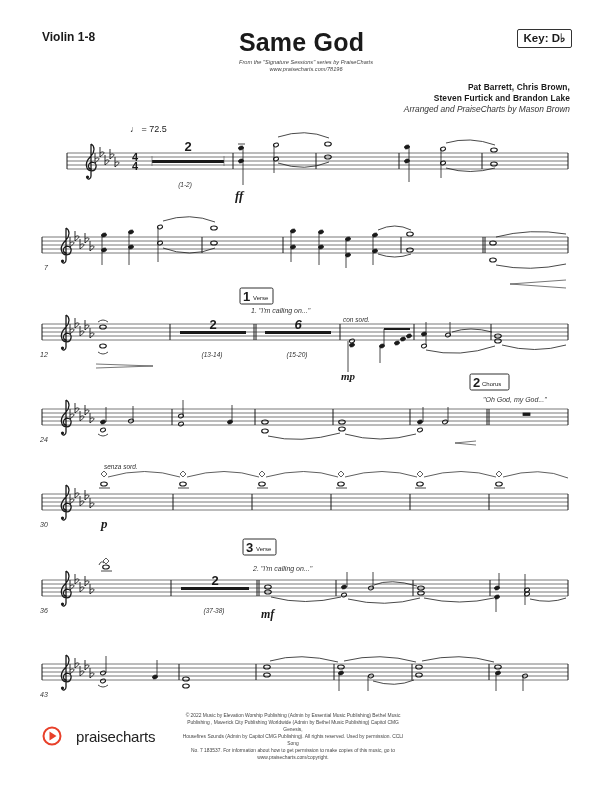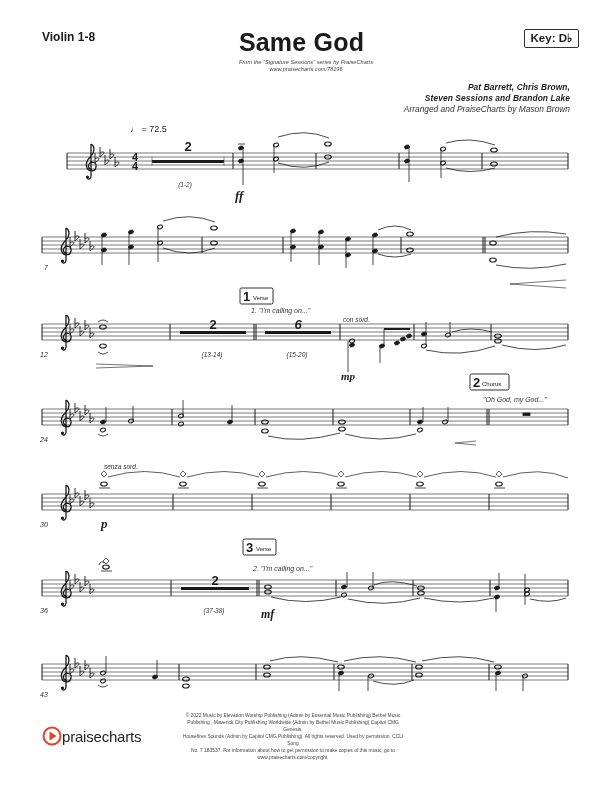--- a/index.html
+++ b/index.html
@@ -2,43 +2,43 @@
 <html><head>
 <meta charset="utf-8">
 <style>
   * { box-sizing: border-box; margin: 0; padding: 0; }
   html, body { width: 612px; height: 792px; background: #ffffff; overflow: hidden; }
   body { position: relative; font-family: "Liberation Sans", sans-serif; color: #1a1a1a; }
   .abs { position: absolute; }
   .part-name { left: 42px; top: 30px; font-size: 12px; font-weight: bold; }
   .title { left: 0; width: 603px; top: 28px; text-align: center; font-size: 25px; font-weight: bold; letter-spacing: 0.2px; }
   .subtitle { left: 0; width: 612px; top: 59px; text-align: center; font-size: 5.6px; font-style: italic; color: #444; line-height: 6.5px; }
-  .key-box { left: 517px; top: 29px; width: 55px; height: 19px; border: 1px solid #333; border-radius: 2px; font-size: 11.5px; font-weight: bold; text-align: center; line-height: 17px; margin-left: 7px; }
+  .key-box { left: 517px; top: 29px; width: 55px; height: 19px; border: 1px solid #333; border-radius: 2px; font-size: 11.5px; font-weight: bold; text-align: center; line-height: 17px; }
   .credits { right: 42px; top: 82px; text-align: right; font-size: 8.4px; line-height: 11px; }
-  .credits .composers { font-weight: bold; letter-spacing: 0.1px; font-style: italic; }
+  .credits .composers { font-weight: bold; letter-spacing: 0.1px; }
   .credits .arranger { font-style: italic; color: #333; }
   .music { left: 0; top: 0; width: 612px; height: 792px; }
-  .footer-logo { left: 42px; top: 726px; display: flex; align-items: center; gap: 0; }
+  .footer-logo { left: 42px; top: 726px; display: flex; align-items: center; gap: 14px; }
   .footer-logo .logo-text { font-size: 15px; color: #222; letter-spacing: -0.2px; }
   .copyright { left: 180px; top: 712px; width: 226px; font-size: 4.9px; line-height: 7px; text-align: center; color: #444; }
   .svgtext { font-family: "Liberation Sans", sans-serif; }
 </style>
 </head>
 <body>
 
 <div class="abs part-name">Violin 1-8</div>
 <div class="abs title">Same God</div>
 <div class="abs subtitle">
   <div>From the "Signature Sessions" series by PraiseCharts</div>
   <div>www.praisecharts.com/78196</div>
 </div>
 <div class="abs key-box">Key: D♭</div>
 <div class="abs credits">
   <div class="composers">Pat Barrett, Chris Brown,</div>
-  <div class="composers">Steven Sessions and Brandon Lake</div>
+  <div class="composers">Steven Furtick and Brandon Lake</div>
   <div class="arranger">Arranged and PraiseCharts by Mason Brown</div>
 </div>
 
 <svg class="abs music" width="612" height="792" viewBox="0 0 612 792" xmlns="http://www.w3.org/2000/svg">
   <defs>
 
     <g id="staff5">
       <line x1="0" y1="0" x2="1" y2="0"></line>
     </g>
 

